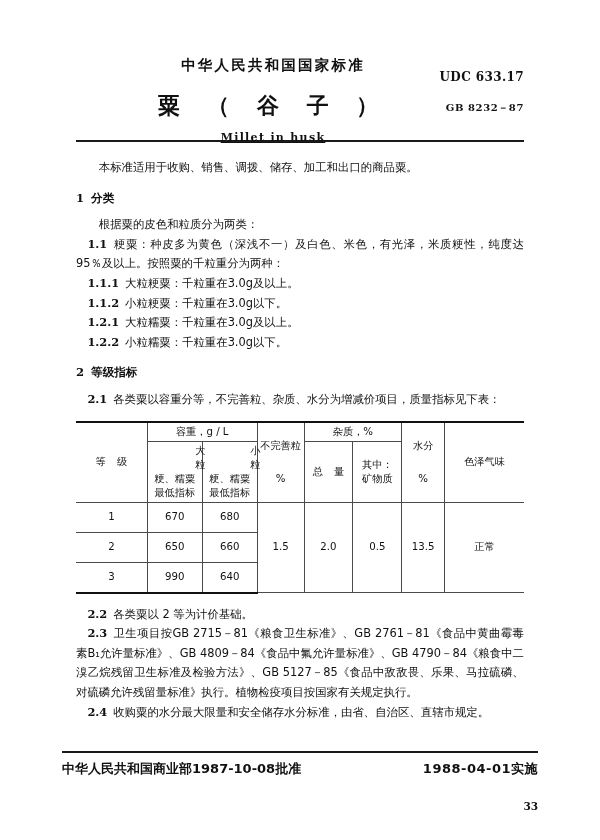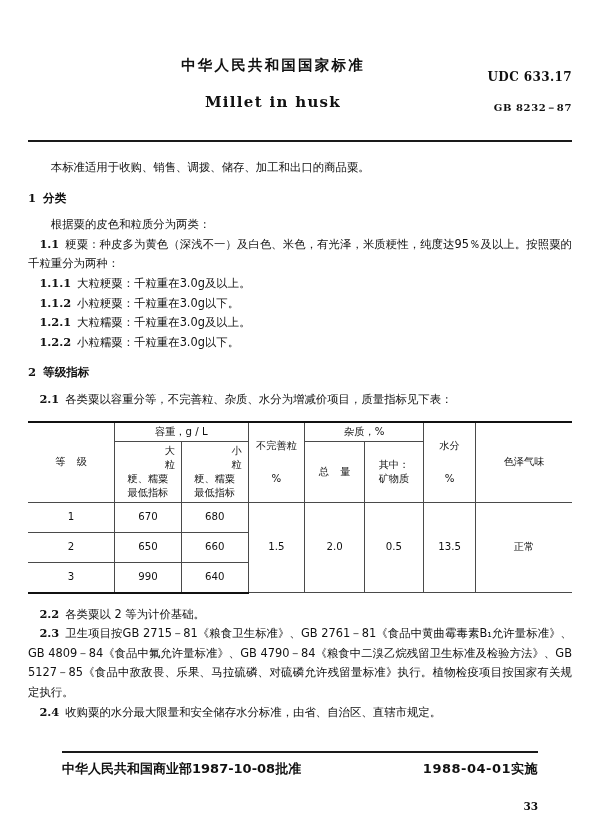--- a/index.html
+++ b/index.html
@@ -14,21 +14,21 @@
     color: #111111;
     overflow: hidden;
     position: relative;
   }
   .page {
     position: absolute;
     left: 0; top: 0;
     width: 600px;
     height: 840px;
     box-sizing: border-box;
-    padding: 0 28px;
+    padding: 0 76px;
   }
 
   
   .masthead {
     position: relative;
     height: 118px;
     padding-top: 58px;
     box-sizing: border-box;
   }
   .nat-std {
@@ -43,27 +43,28 @@
     text-align: center;
     font-size: 22px;
     font-weight: bold;
     letter-spacing: 10px;
     padding-right: 54px;
     margin-top: 22px;
     line-height: 1;
   }
   .title-en {
     text-align: center;
-    font-size: 15px;
+    font-size: 11px;
     font-weight: bold;
     letter-spacing: 1.3px;
     padding-right: 54px;
-    margin-top: 22px;
+    margin-top: 15px;
     line-height: 1;
     font-family: "DejaVu Serif", "Liberation Serif", serif;
+    text-decoration: underline;
   }
   .udc {
     position: absolute;
     right: 0;
     top: 70px;
     font-size: 12px;
     font-weight: bold;
     letter-spacing: 0.4px;
     font-family: "DejaVu Serif", "Liberation Serif", serif;
   }
@@ -165,20 +166,21 @@
     font-family: "DejaVu Serif", "Liberation Serif", serif;
   }
 </style>
 </head>
 <body>
 
 <div class="page">
 
   <div class="masthead">
     <div class="nat-std">中华人民共和国国家标准</div>
+    <div class="title-main">粟 （ 谷 子 ）</div>
     <div class="title-en">Millet in husk</div>
     <div class="udc">UDC 633.17</div>
     <div class="stdno">GB 8232－87</div>
   </div>
 
   <hr class="rule-top">
 
   <div class="body-area">
 
     <p class="p indent2">本标准适用于收购、销售、调拨、储存、加工和出口的商品粟。</p>

